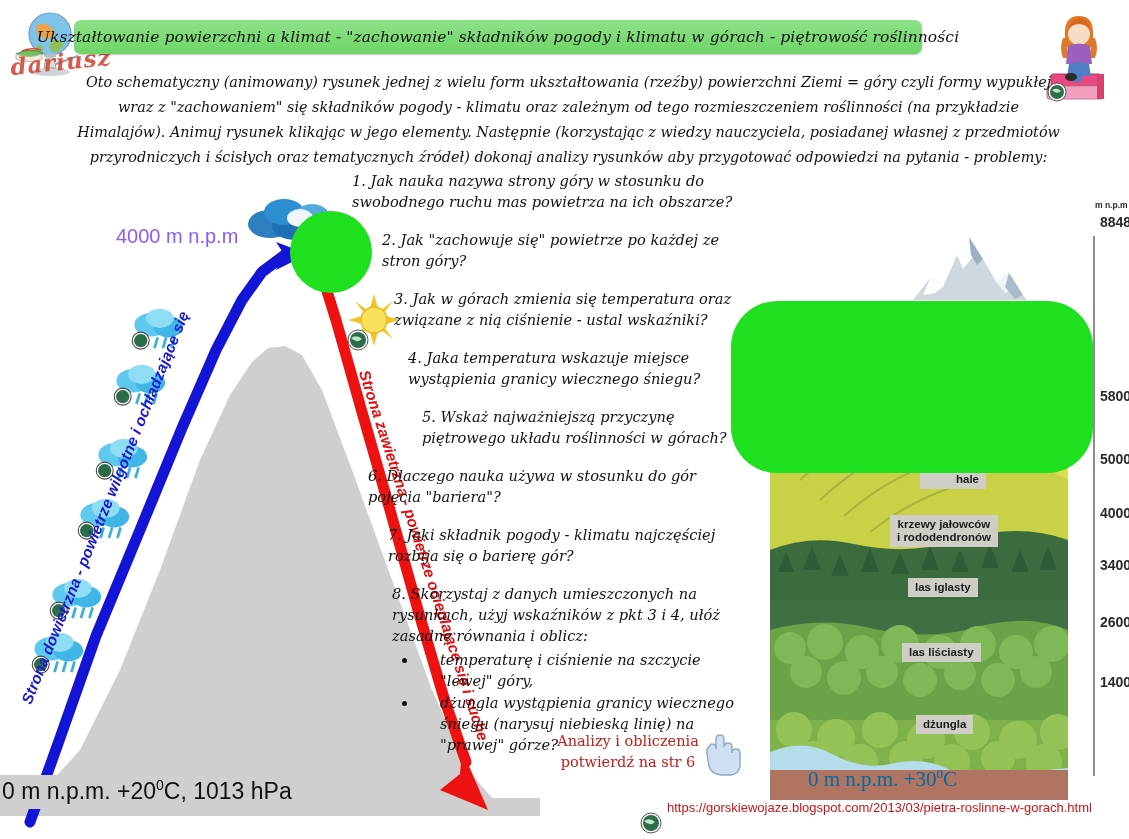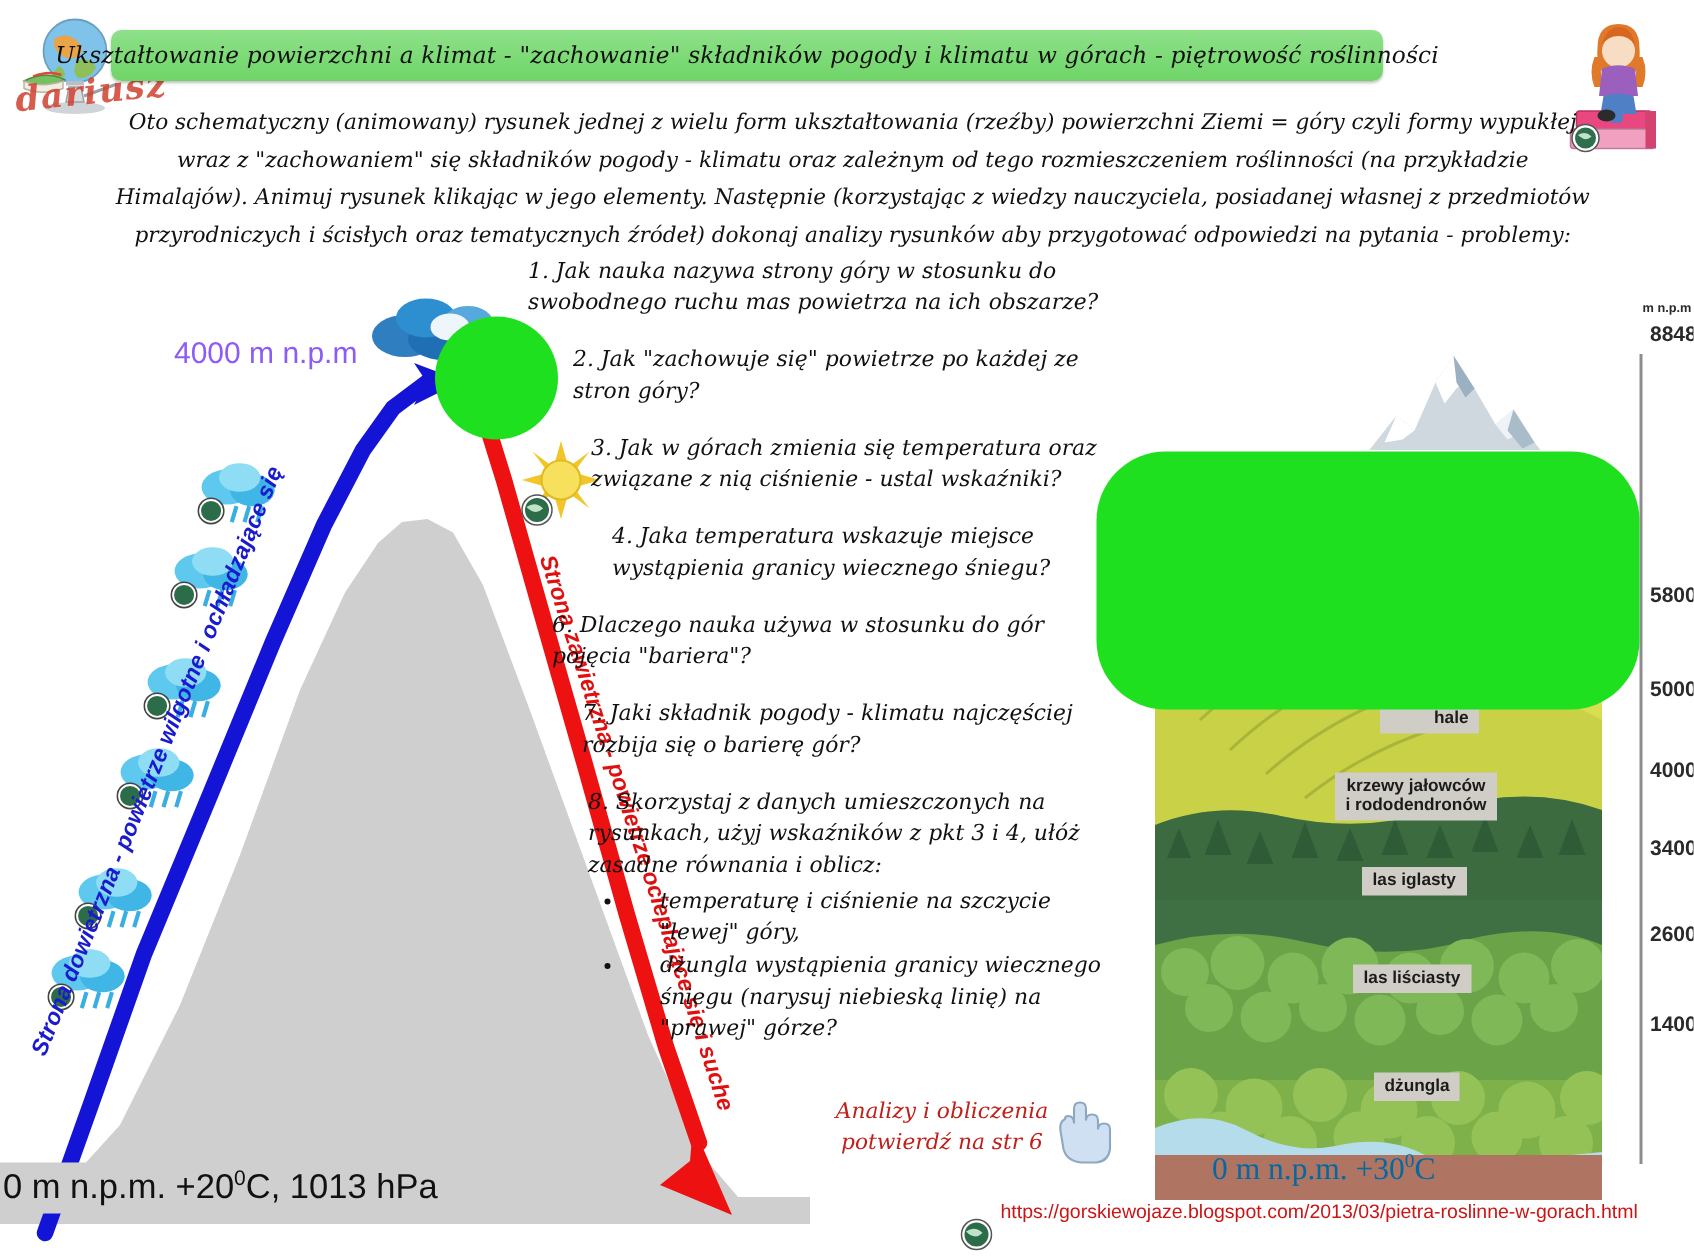--- a/index.html
+++ b/index.html
@@ -93,21 +93,21 @@
   .q.i4{margin-left:56px;}
   .q.i5{margin-left:70px;}
   .q.i6{margin-left:16px;}
   .q.i7{margin-left:36px;}
   .q.i8{margin-left:40px;}
   .q ul{margin:3px 0 0 0;padding-left:26px;}
   .q li{margin-bottom:1px;padding-left:22px;}
 
   .confirm{
     position:absolute;left:548px;top:731px;width:160px;
-    font-family:"DejaVu Serif", serif;font-style:italic;
+    font-family:"DejaVu Serif", serif;
     font-size:14.5px;line-height:21px;color:#c0201a;text-align:center;
   }
   .hand{position:absolute;left:700px;top:728px;width:48px;height:52px;}
 
   
   .photo{
     position:absolute;left:770px;top:300px;width:298px;height:500px;
     overflow:hidden;
   }
   .zone-label{
@@ -409,20 +409,21 @@
   <div class="tick" style="top:505px;">4000</div>
   <div class="tick" style="top:557px;">3400</div>
   <div class="tick" style="top:614px;">2600</div>
   <div class="tick" style="top:674px;">1400</div>
 
   <div class="questions">
     <div class="q i1">1. Jak nauka nazywa strony góry w stosunku do swobodnego ruchu mas powietrza na ich obszarze?</div>
     <div class="q i2">2. Jak "zachowuje się"  powietrze po każdej ze stron góry?</div>
     <div class="q i3">3. Jak w górach zmienia się temperatura oraz związane z nią ciśnienie - ustal wskaźniki?</div>
     <div class="q i4">4. Jaka temperatura wskazuje miejsce wystąpienia granicy wiecznego śniegu?</div>
+    <div class="q i5">5. Wskaż najważniejszą przyczynę piętrowego układu roślinności w górach?</div>
     <div class="q i6">6. Dlaczego nauka używa w stosunku do gór pojęcia "bariera"?</div>
     <div class="q i7">7. Jaki składnik pogody - klimatu najczęściej rozbija się o barierę gór?</div>
     <div class="q i8">
       <span>8. Skorzystaj z danych umieszczonych na rysunkach, użyj wskaźników z pkt 3 i 4, ułóż zasadne równania i oblicz:</span>
       <ul>
         <li>temperaturę i ciśnienie na szczycie "lewej"  góry,</li>
         <li>dżungla wystąpienia granicy wiecznego śniegu (narysuj niebieską linię) na "prawej" górze?</li>
       </ul>
     </div>
   </div>

